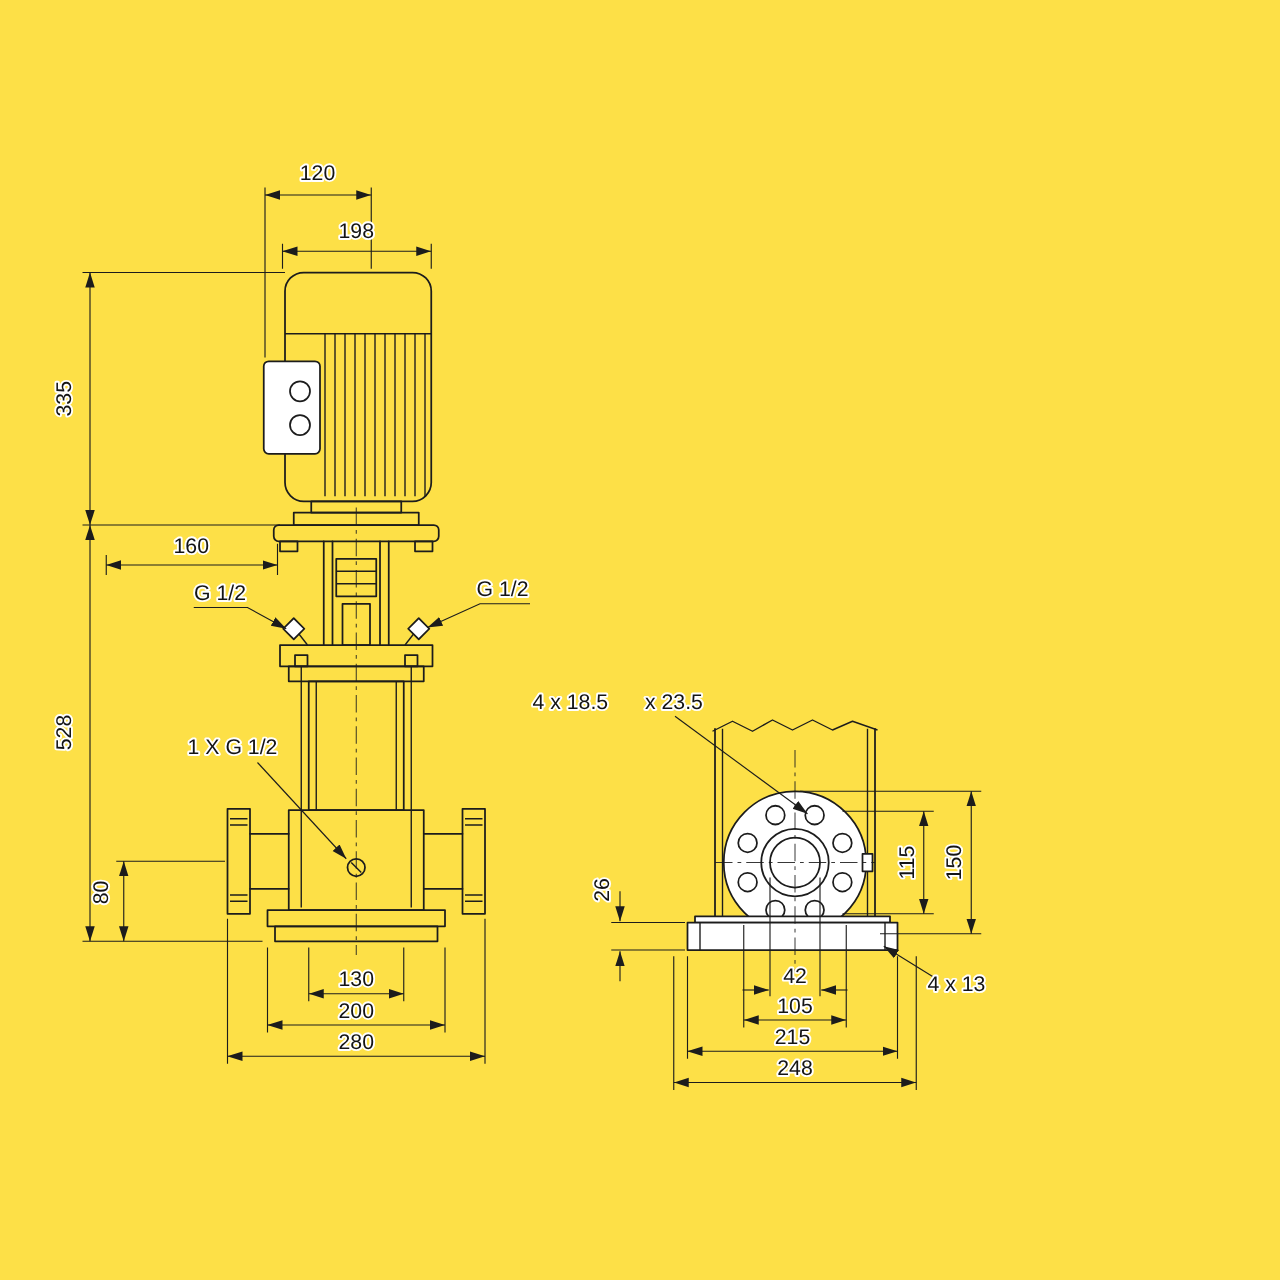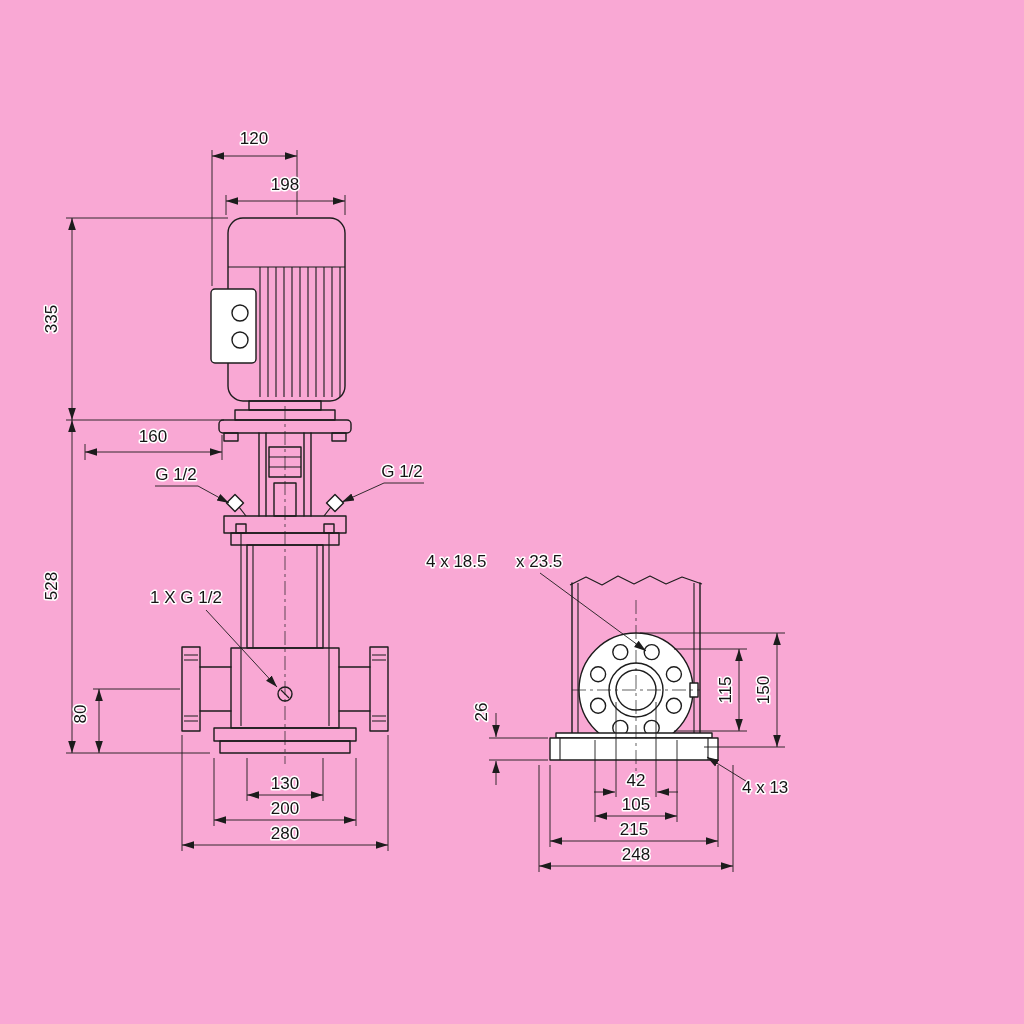--- a/index.html
+++ b/index.html
@@ -1,16 +1,16 @@
 <!DOCTYPE html>
 <html><head>
 <meta charset="utf-8">
 <style>
   html,body{margin:0;padding:0;background:#ffffff;}
-  .canvas{position:relative;width:1024px;height:1024px;background:#f9a8d4;overflow:hidden;}
+  .canvas{position:relative;width:1024px;height:1024px;background:#fde047;overflow:hidden;}
   svg{display:block;}
   .obj{fill:none;stroke:#1c1c1c;stroke-width:1.4;stroke-linejoin:round;stroke-linecap:round;}
   .obj2{fill:none;stroke:#1c1c1c;stroke-width:1.1;stroke-linejoin:round;}
   .objf{fill:#ffffff;stroke:#1c1c1c;stroke-width:1.4;stroke-linejoin:round;}
   .dim{fill:none;stroke:#1c1c1c;stroke-width:0.9;}
   .cl{fill:none;stroke:#1c1c1c;stroke-width:0.7;stroke-dasharray:14 4 3 4;}
   text{font-family:"Liberation Sans",sans-serif;font-size:17px;fill:#141414;
        paint-order:stroke;stroke:#ffffff;stroke-width:3px;stroke-linejoin:round;}
 </style>
 </head>

